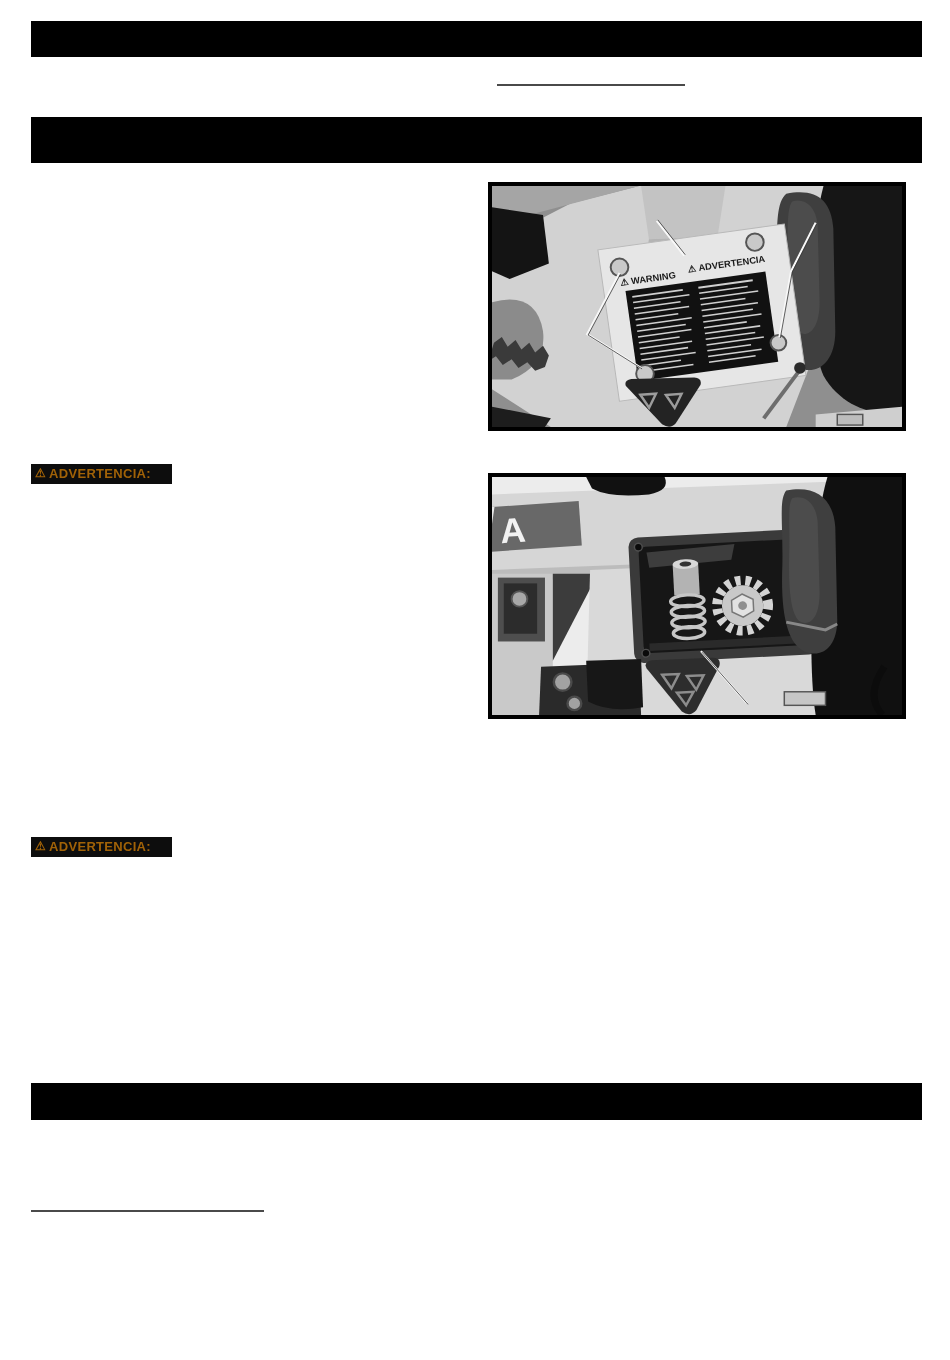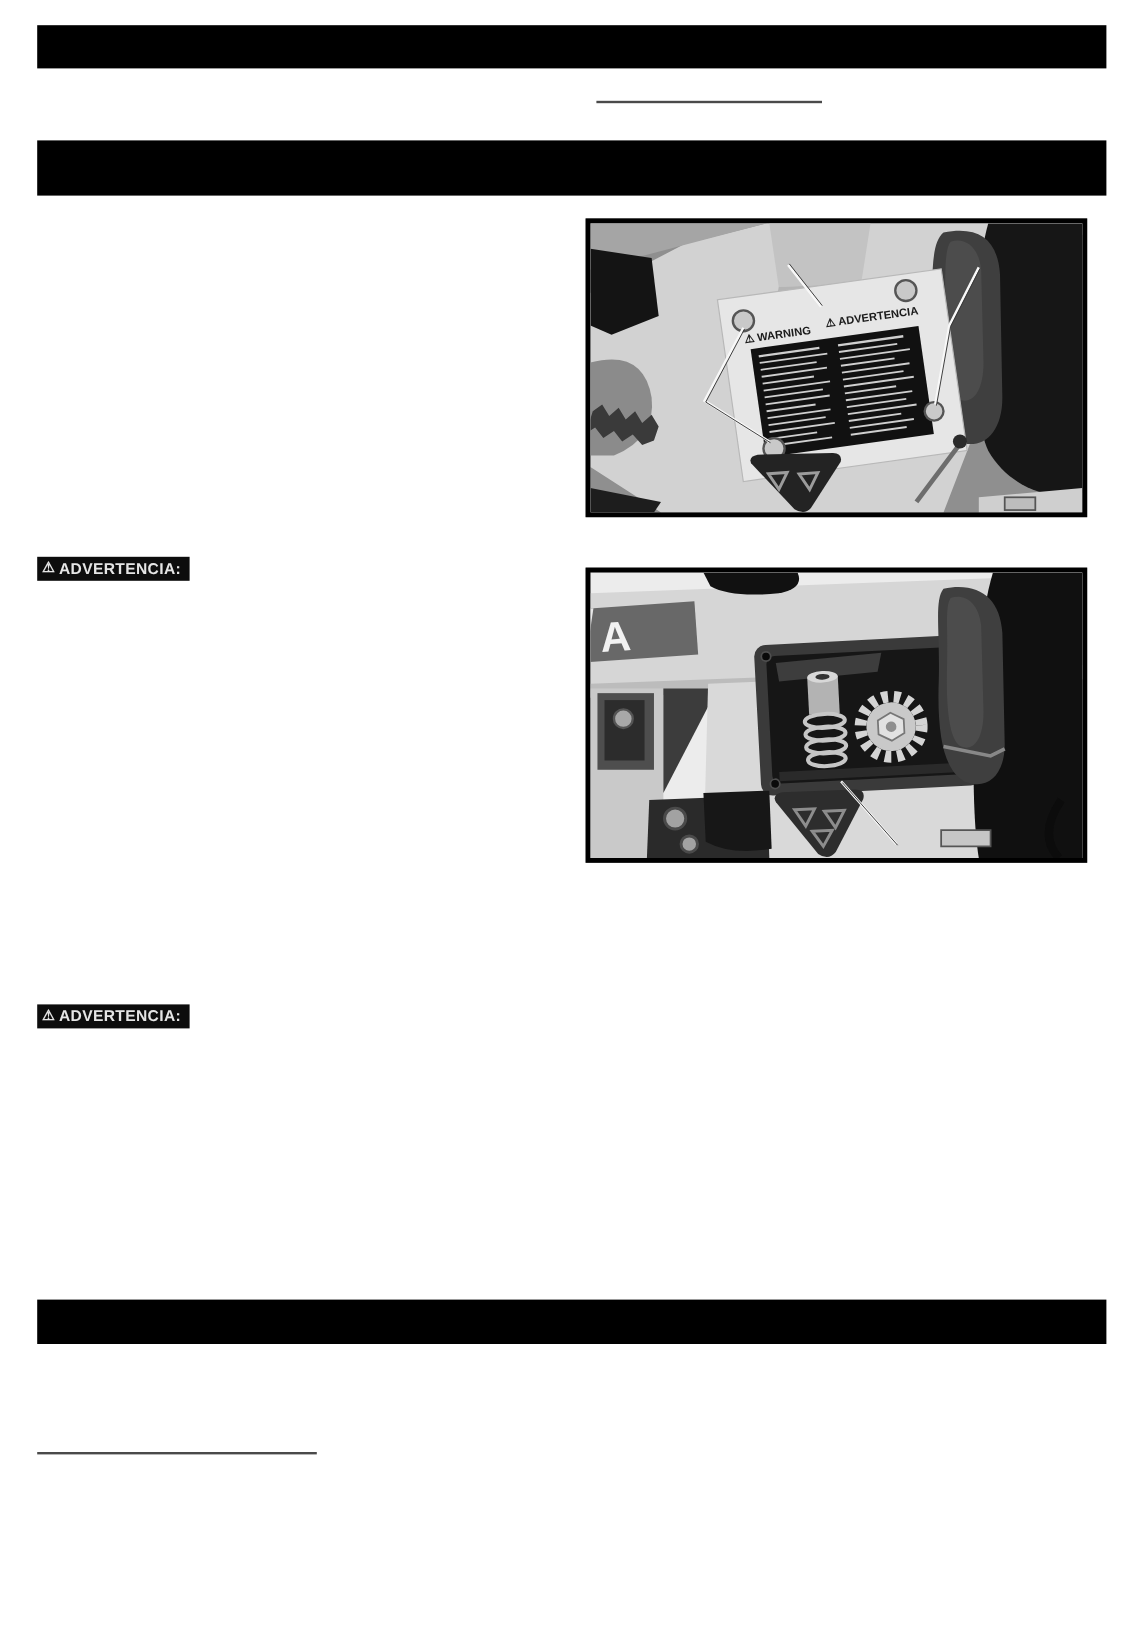--- a/index.html
+++ b/index.html
@@ -17,23 +17,23 @@
   #underline-top    { left:497px; top:84px;   width:188px; }
   #underline-bottom { left:31px;  top:1210px; width:233px; }
   .photo-frame {
     position:absolute; left:488px; width:418px; background:#9a9a9a;
     border:4px solid #000000; overflow:hidden;
   }
   #figure-1 { top:182px; height:249px; }
   #figure-2 { top:473px; height:246px; }
   .photo-frame svg { display:block; width:100%; height:100%; }
   .warning-badge {
-    position:absolute; background:#0d0d0d; color:#e5e5e5;
+    position:absolute; background:#0d0d0d; color:#a16207;
     font-weight:bold; font-size:13px; line-height:19px;
-    padding:0 7px 0 4px; letter-spacing:0.3px; white-space:nowrap;
+    padding:0 21px 0 4px; letter-spacing:0.3px; white-space:nowrap;
   }
   #warning-badge-1 { left:31px; top:464px; }
   #warning-badge-2 { left:31px; top:837px; }
   .warning-badge .tri { font-size:12px; margin-right:3px; position:relative; top:-1px; }
 </style>
 </head>
 <body>
 
 <div id="page">
 

